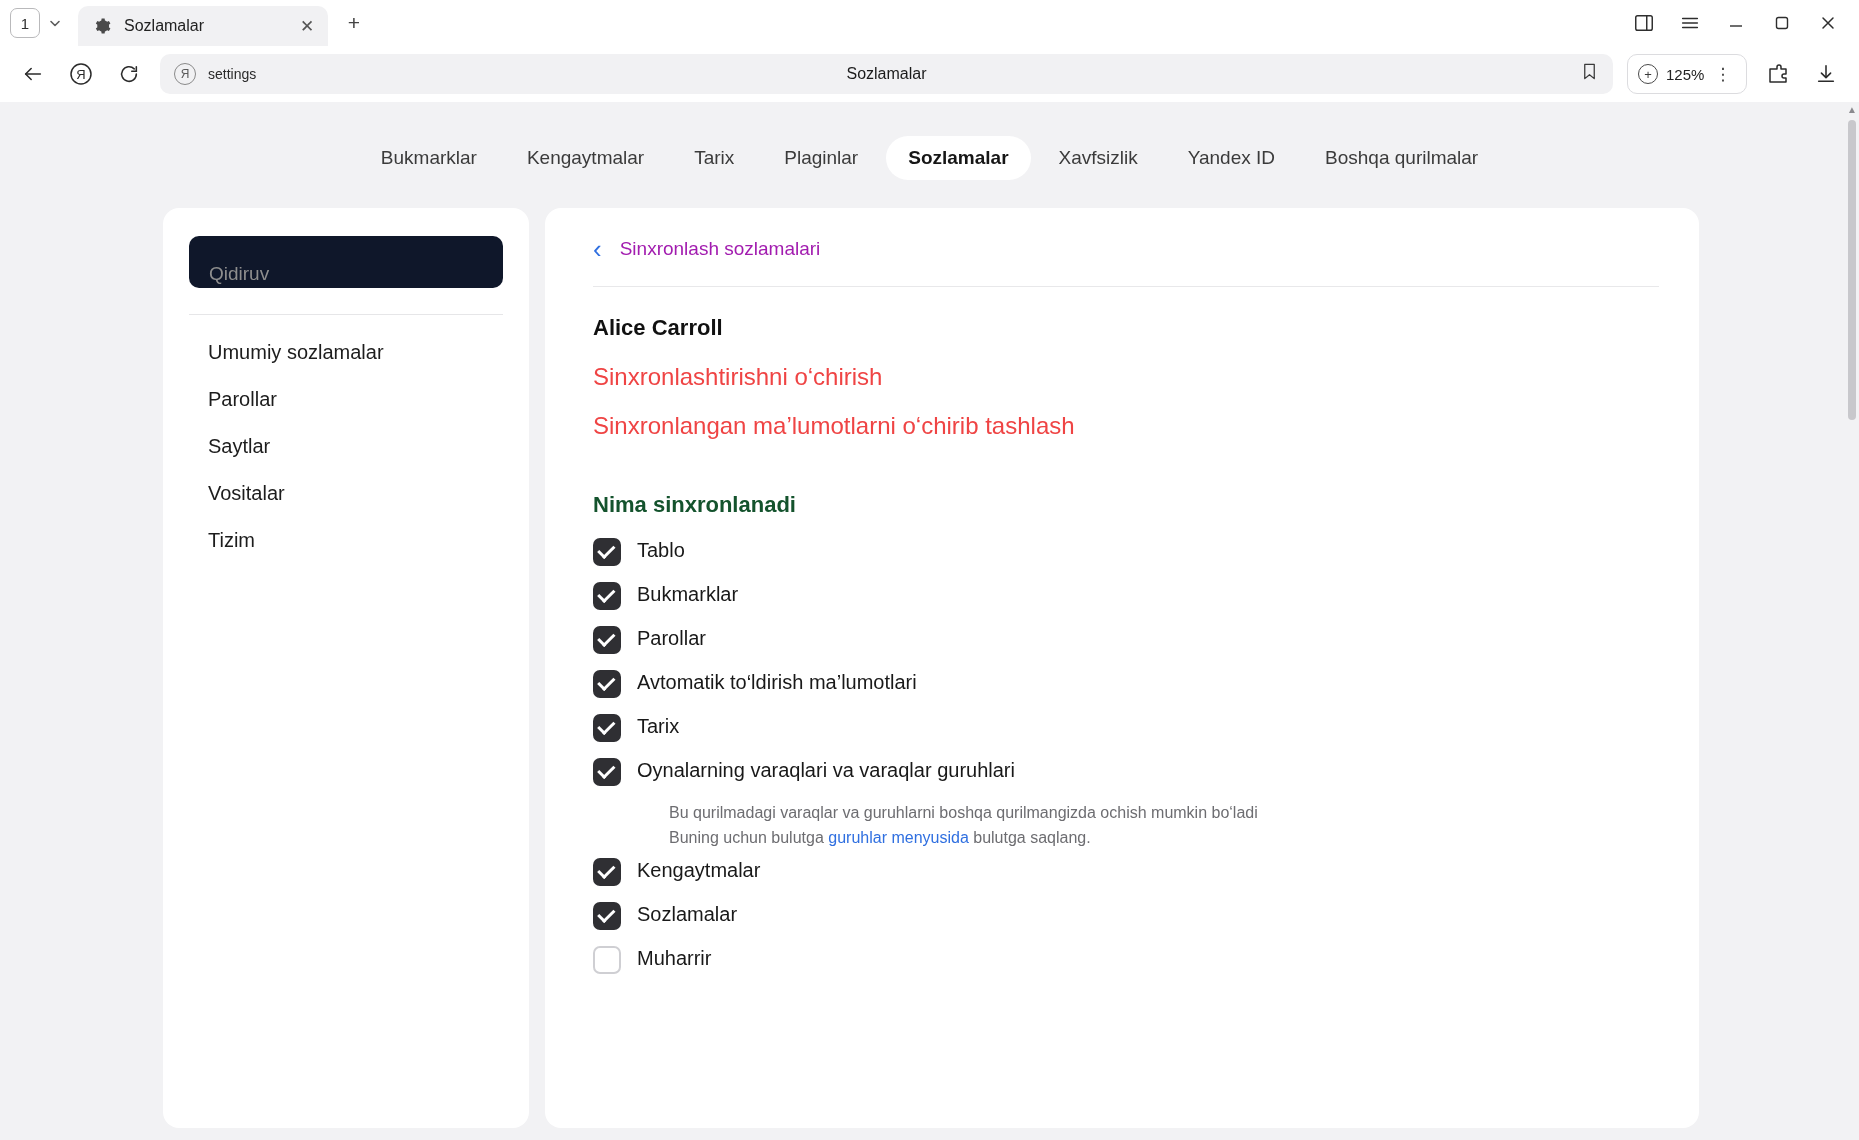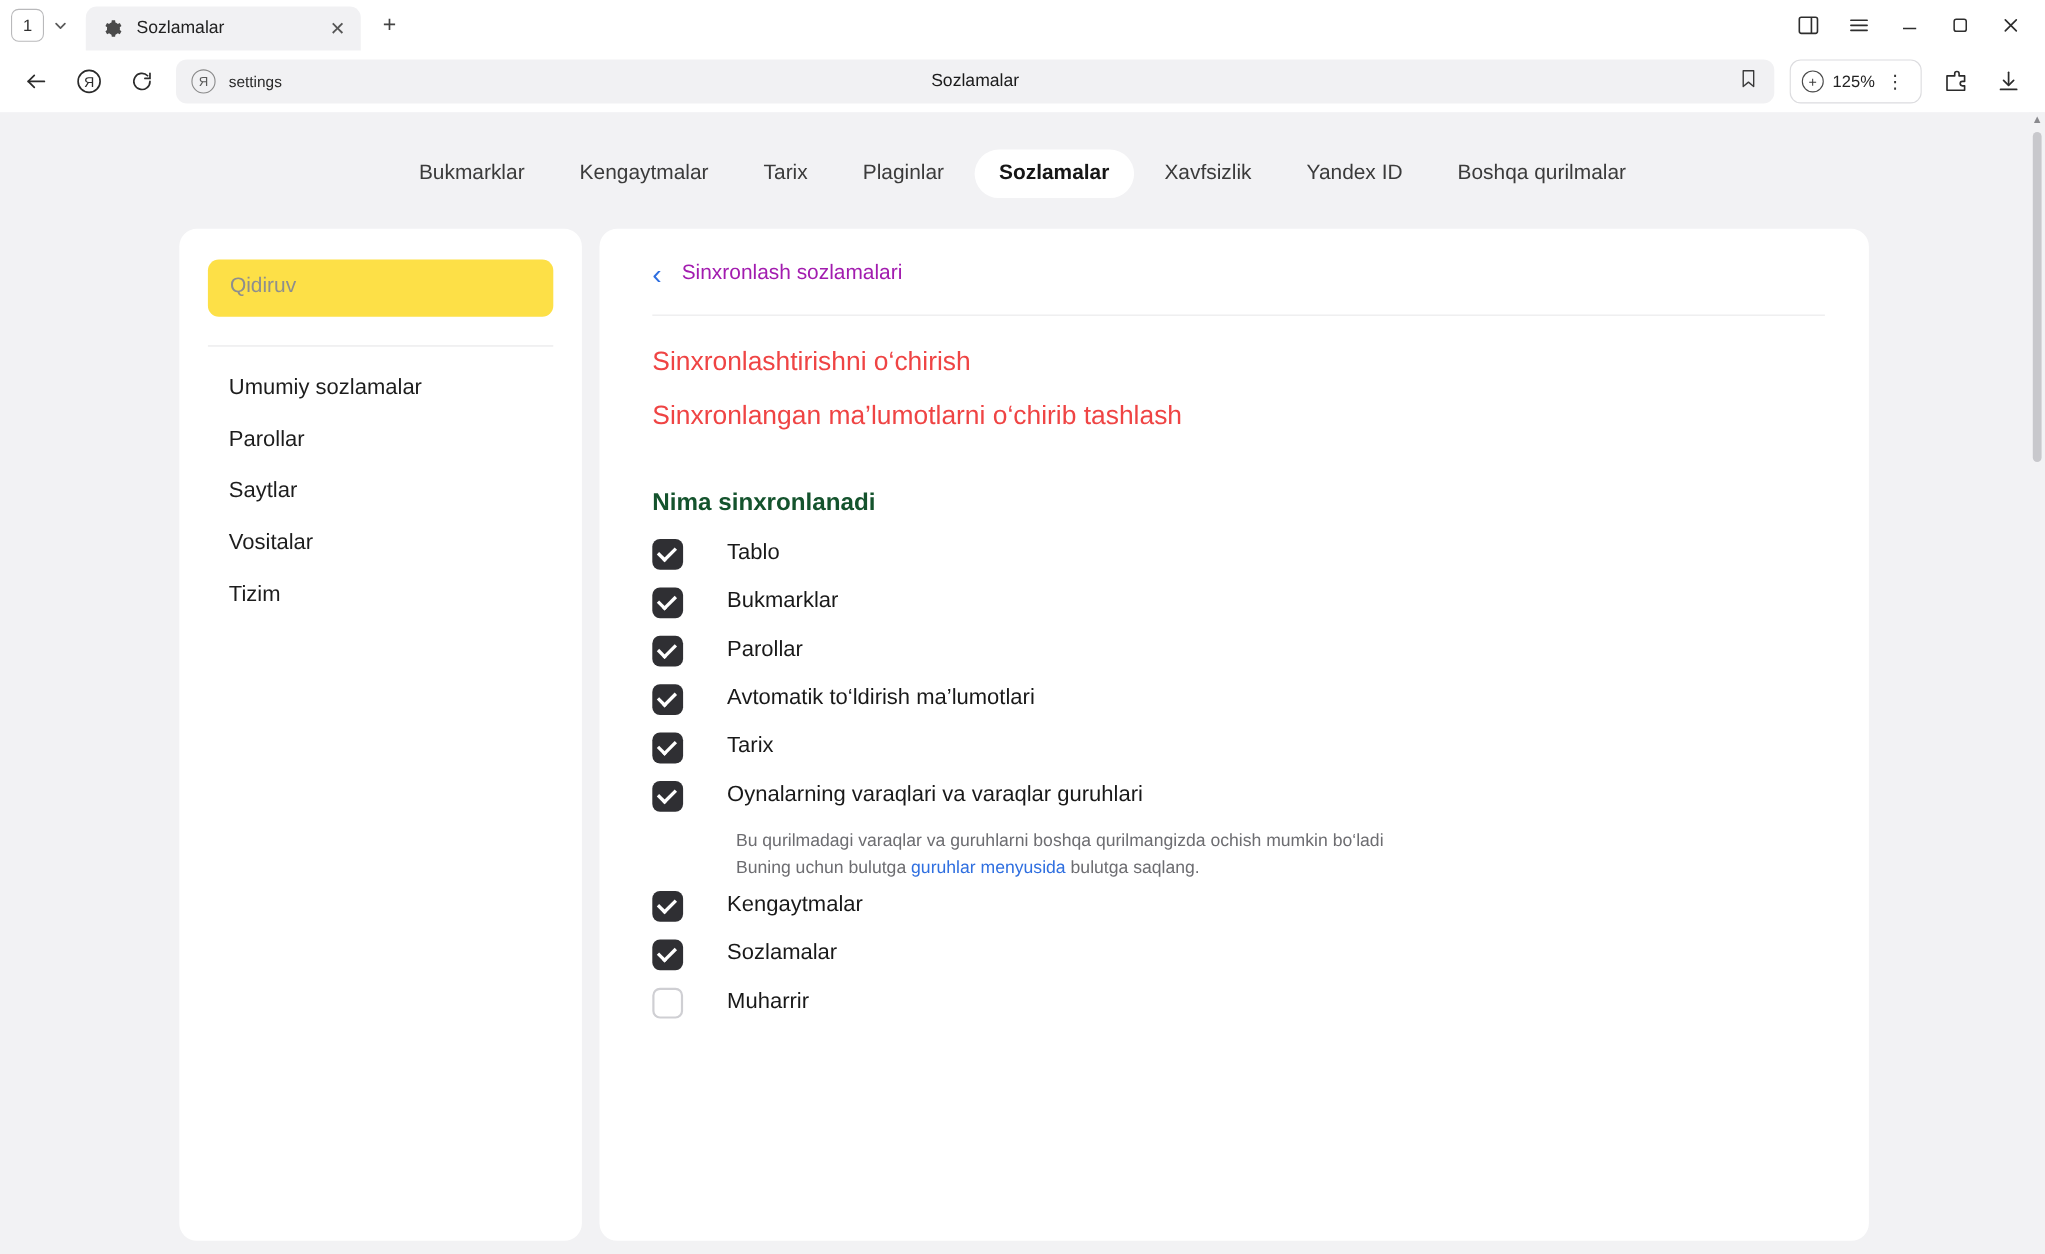--- a/index.html
+++ b/index.html
@@ -207,25 +207,25 @@
   .sidebar {
     width: 366px;
     background: #ffffff;
     border-radius: 16px;
     padding: 28px 0 24px 0;
     height: 920px;
   }
   .search-field {
     margin: 0 26px 0 26px;
     height: 52px;
-    background: #fde047;
+    background: #0f172a;
     border-radius: 10px;
     display: flex;
-    align-items: flex-start;
-    padding: 12px 18px;
+    align-items: flex-end;
+    padding: 2px 18px;
   }
   .search-field input {
     border: none;
     outline: none;
     background: transparent;
     font-size: 19px;
     color: #7a7a7a;
     font-family: "Liberation Sans", sans-serif;
     width: 100%;
   }
@@ -284,21 +284,21 @@
   .section-title {
     font-size: 22px;
     font-weight: bold;
     color: #14532d;
     margin-top: 52px;
     margin-bottom: 18px;
   }
   .check-row {
     display: flex;
     align-items: flex-start;
-    gap: 40px;
+    gap: 16px;
     margin-bottom: 14px;
   }
   .cb {
     width: 28px; height: 28px;
     border-radius: 7px;
     flex: 0 0 auto;
     display: flex; align-items: center; justify-content: center;
     margin-top: 2px;
   }
   .cb.on {
@@ -488,20 +488,21 @@
       <div class="side-item">Tizim</div>
     </div>
 
     <div class="panel">
       <div class="panel-head">
         <span class="back-chevron">‹</span>
         <span class="panel-title">Sinxronlash sozlamalari</span>
       </div>
       <div class="panel-sep"></div>
 
+      <div class="account-name">Alice Carroll</div>
 
       <div class="link-row">Sinxronlashtirishni o‘chirish</div>
       <div class="link-row">Sinxronlangan ma’lumotlarni o‘chirib tashlash</div>
 
       <div class="section-title">Nima sinxronlanadi</div>
 
       <div class="check-row">
         <span class="cb on"></span>
         <span class="check-label">Tablo</span>
       </div>

